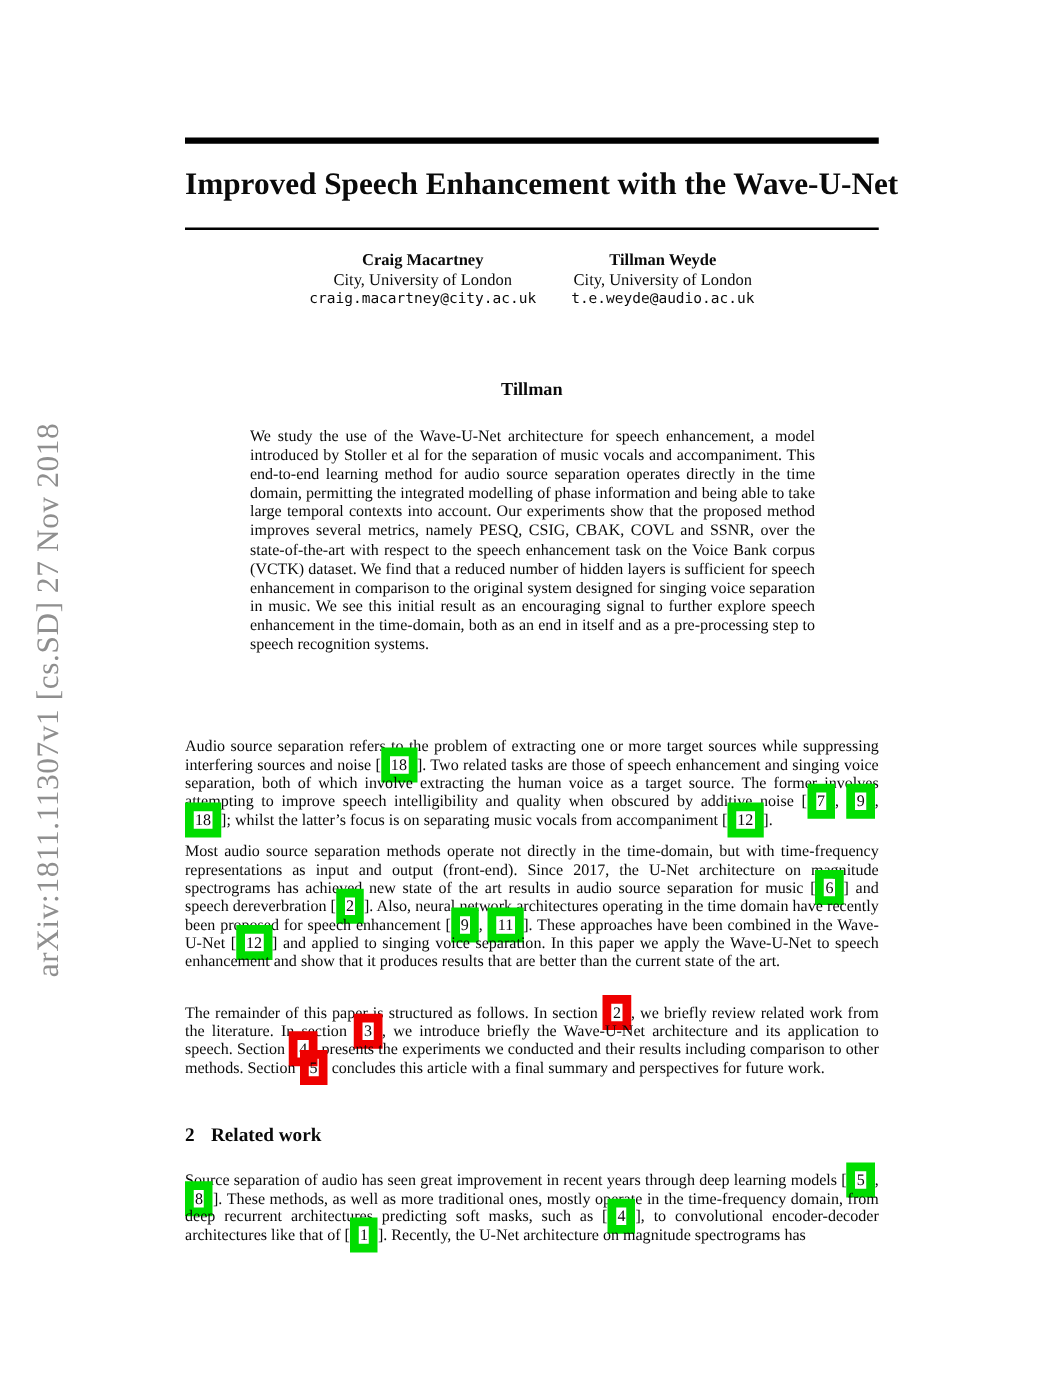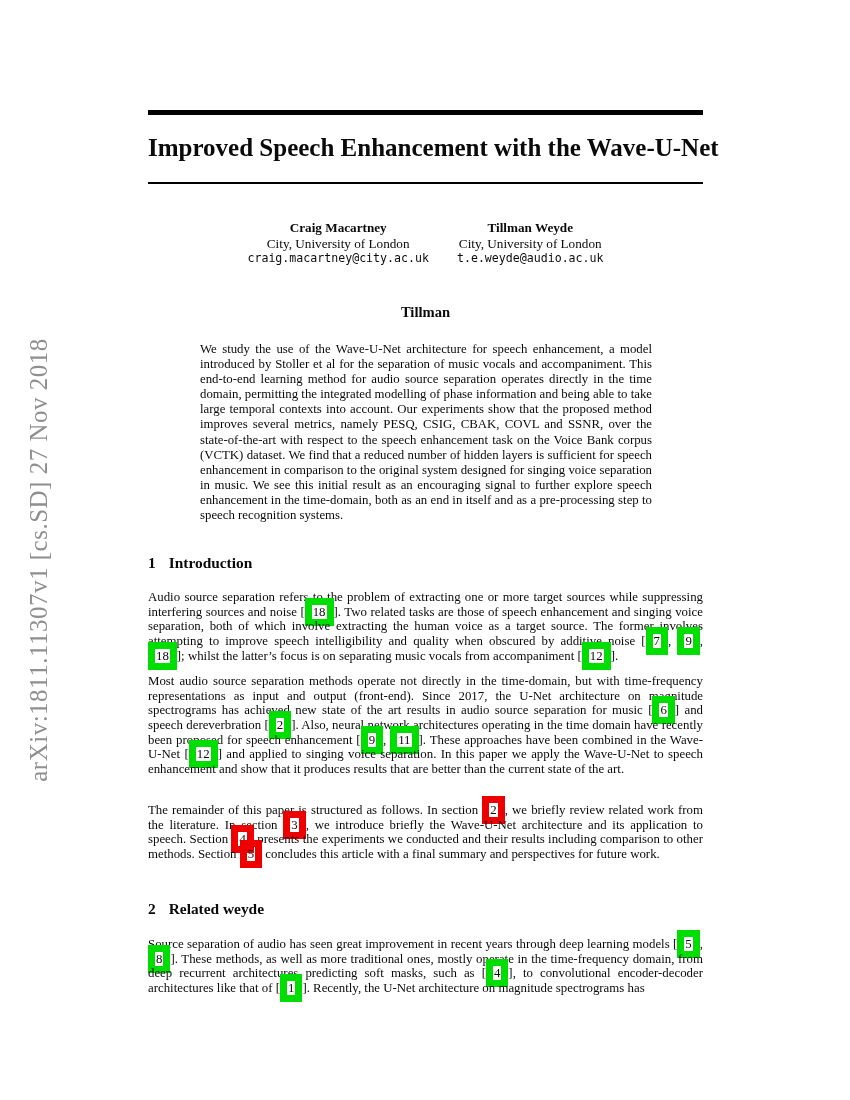--- a/index.html
+++ b/index.html
@@ -22,21 +22,21 @@
   .col > * { position: absolute; left: 0; width: 555px; margin: 0; }
 
   .rule-thick { top: 110px; height: 5px; background: #000; }
   .rule-thin  { top: 182px; height: 2px; background: #000; }
 
   .title {
     top: 130px; text-align: center; font-weight: bold;
     font-size: 25px; line-height: 35px; white-space: nowrap;
   }
 
-  .authors { top: 220px; display: flex; justify-content: center; gap: 28px; }
+  .authors { top: 200px; display: flex; justify-content: center; gap: 28px; }
   .author { text-align: center; }
   .author-name  { font-weight: bold; font-size: 13.2px; line-height: 16px; }
   .author-affil { font-size: 13.2px; line-height: 15px; }
   .author-email { font-family: "DejaVu Sans Mono", "Liberation Mono", monospace; font-size: 11.6px; line-height: 15px; }
 
   .abstract-heading { top: 304px; text-align: center; font-weight: bold; font-size: 14.6px; }
   .abstract-body {
     top: 342px; left: 52px !important; width: 452px !important;
     font-size: 12.8px; line-height: 15.1px; text-align: justify;
   }
@@ -82,28 +82,25 @@
         <div class="author-name">Tillman Weyde</div>
         <div class="author-affil">City, University of London</div>
         <div class="author-email">t.e.weyde@audio.ac.uk</div>
       </div>
     </div>
 
     <div class="abstract-heading">Tillman</div>
 
     <p class="abstract-body">We study the use of the Wave-U-Net architecture for speech enhancement, a model introduced by Stoller et al for the separation of music vocals and accompaniment. This end-to-end learning method for audio source separation operates directly in the time domain, permitting the integrated modelling of phase information and being able to take large temporal contexts into account. Our experiments show that the proposed method improves several metrics, namely PESQ, CSIG, CBAK, COVL and SSNR, over the state-of-the-art with respect to the speech enhancement task on the Voice Bank corpus (VCTK) dataset. We find that a reduced number of hidden layers is sufficient for speech enhancement in comparison to the original system designed for singing voice separation in music. We see this initial result as an encouraging signal to further explore speech enhancement in the time-domain, both as an end in itself and as a pre-processing step to speech recognition systems.</p>
 
-    <h2 class="sec-heading sec-heading-1">
-      <span class="sec-num">1</span><span class="sec-title">Introduction</span>
-    </h2>
 
     <p class="body-par par-1">Audio source separation refers to the problem of extracting one or more target sources while suppressing interfering sources and noise [<span class="ref" style="border-color: rgb(0, 221, 0);">18</span>]. Two related tasks are those of speech enhancement and singing voice separation, both of which involve extracting the human voice as a target source. The former involves attempting to improve speech intelligibility and quality when obscured by additive noise [<span class="ref" style="border-color: rgb(0, 221, 0);">7</span>, <span class="ref" style="border-color: rgb(0, 221, 0);">9</span>, <span class="ref" style="border-color: rgb(0, 221, 0);">18</span>]; whilst the latter’s focus is on separating music vocals from accompaniment [<span class="ref" style="border-color: rgb(0, 221, 0);">12</span>].</p>
     <p class="body-par par-2">Most audio source separation methods operate not directly in the time-domain, but with time-frequency representations as input and output (front-end). Since 2017, the U-Net architecture on magnitude spectrograms has achieved new state of the art results in audio source separation for music [<span class="ref" style="border-color: rgb(0, 221, 0);">6</span>] and speech dereverbration [<span class="ref" style="border-color: rgb(0, 221, 0);">2</span>]. Also, neural network architectures operating in the time domain have recently been proposed for speech enhancement [<span class="ref" style="border-color: rgb(0, 221, 0);">9</span>, <span class="ref" style="border-color: rgb(0, 221, 0);">11</span>]. These approaches have been combined in the Wave-U-Net [<span class="ref" style="border-color: rgb(0, 221, 0);">12</span>] and applied to singing voice separation. In this paper we apply the Wave-U-Net to speech enhancement and show that it produces results that are better than the current state of the art.</p>
     <p class="body-par par-3">The remainder of this paper is structured as follows. In section <span class="ref" style="border-color: rgb(238, 0, 0);">2</span>, we briefly review related work from the literature. In section <span class="ref" style="border-color: rgb(238, 0, 0);">3</span>, we introduce briefly the Wave-U-Net architecture and its application to speech. Section <span class="ref" style="border-color: rgb(238, 0, 0);">4</span> presents the experiments we conducted and their results including comparison to other methods. Section <span class="ref" style="border-color: rgb(238, 0, 0);">5</span> concludes this article with a final summary and perspectives for future work.</p>
 
     <h2 class="sec-heading sec-heading-2">
-      <span class="sec-num">2</span><span class="sec-title">Related weyde</span>
+      <span class="sec-num">2</span><span class="sec-title">Related work</span>
     </h2>
 
     <p class="body-par par-4">Source separation of audio has seen great improvement in recent years through deep learning models [<span class="ref" style="border-color: rgb(0, 221, 0);">5</span>, <span class="ref" style="border-color: rgb(0, 221, 0);">8</span>]. These methods, as well as more traditional ones, mostly operate in the time-frequency domain, from deep recurrent architectures predicting soft masks, such as [<span class="ref" style="border-color: rgb(0, 221, 0);">4</span>], to convolutional encoder-decoder architectures like that of [<span class="ref" style="border-color: rgb(0, 221, 0);">1</span>]. Recently, the U-Net architecture on magnitude spectrograms has</p>
 
   </div>
 </div>
 
 </body></html>

